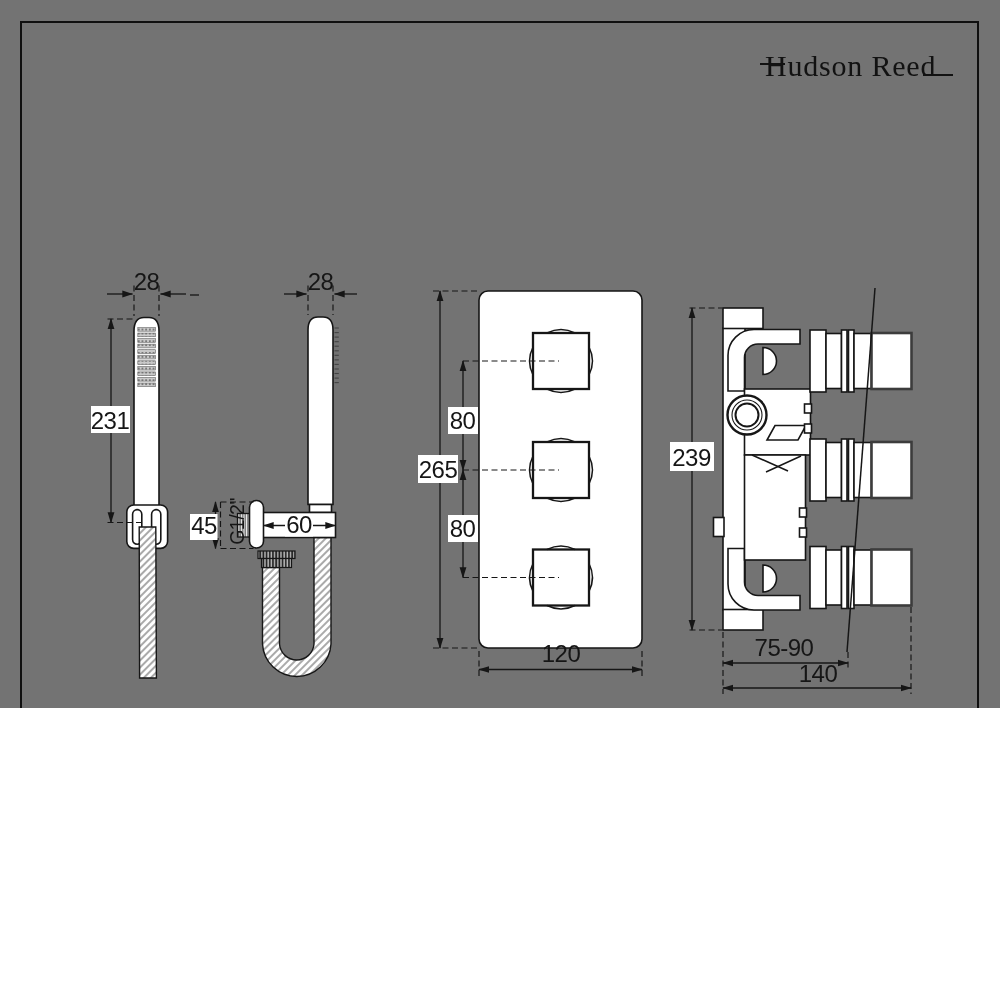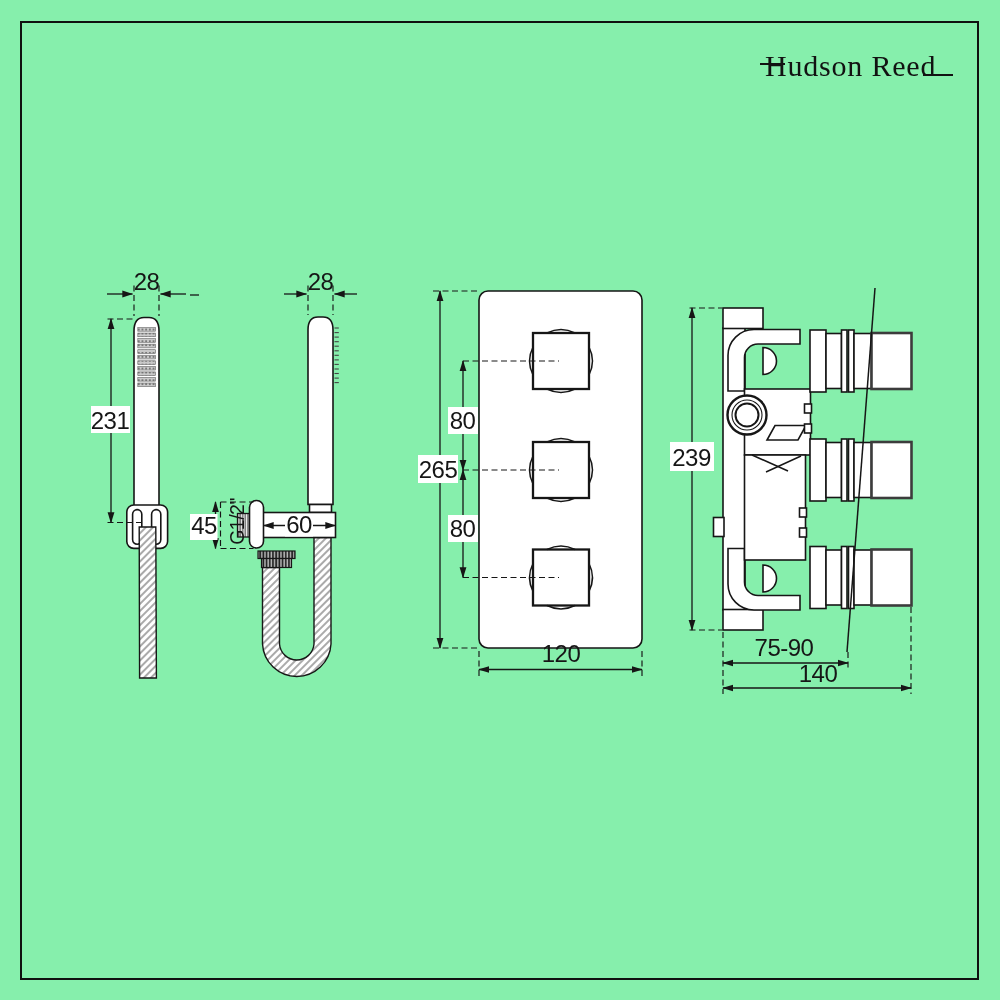--- a/index.html
+++ b/index.html
@@ -1,16 +1,16 @@
 <!DOCTYPE html>
 <html><head>
 <meta charset="utf-8">
 <style>
   html,body{margin:0;padding:0;background:#fff;}
-  .canvas{position:relative;width:1000px;height:1000px;background:#86efac;overflow:hidden;
+  .canvas{position:relative;width:1000px;height:708px;background:#737373;overflow:hidden;
           font-family:"Liberation Sans",sans-serif;}
   .frame{position:absolute;left:20px;top:21px;width:955px;height:955px;border:2px solid #101010;}
   .logo{position:absolute;left:765px;top:49px;white-space:nowrap;
         font-family:"Liberation Serif",serif;font-size:30px;letter-spacing:0.8px;color:#121212;}
   .logo-rule{position:absolute;height:2px;background:#121212;}
   .rule-left{left:760px;top:63px;width:25px;}
   .rule-right{left:923px;top:74px;width:30px;}
   svg{position:absolute;left:0;top:0;}
   .ln{stroke:#161616;stroke-width:1.5;fill:none;}
   .fw{fill:#ffffff;stroke:#161616;stroke-width:1.6;}

